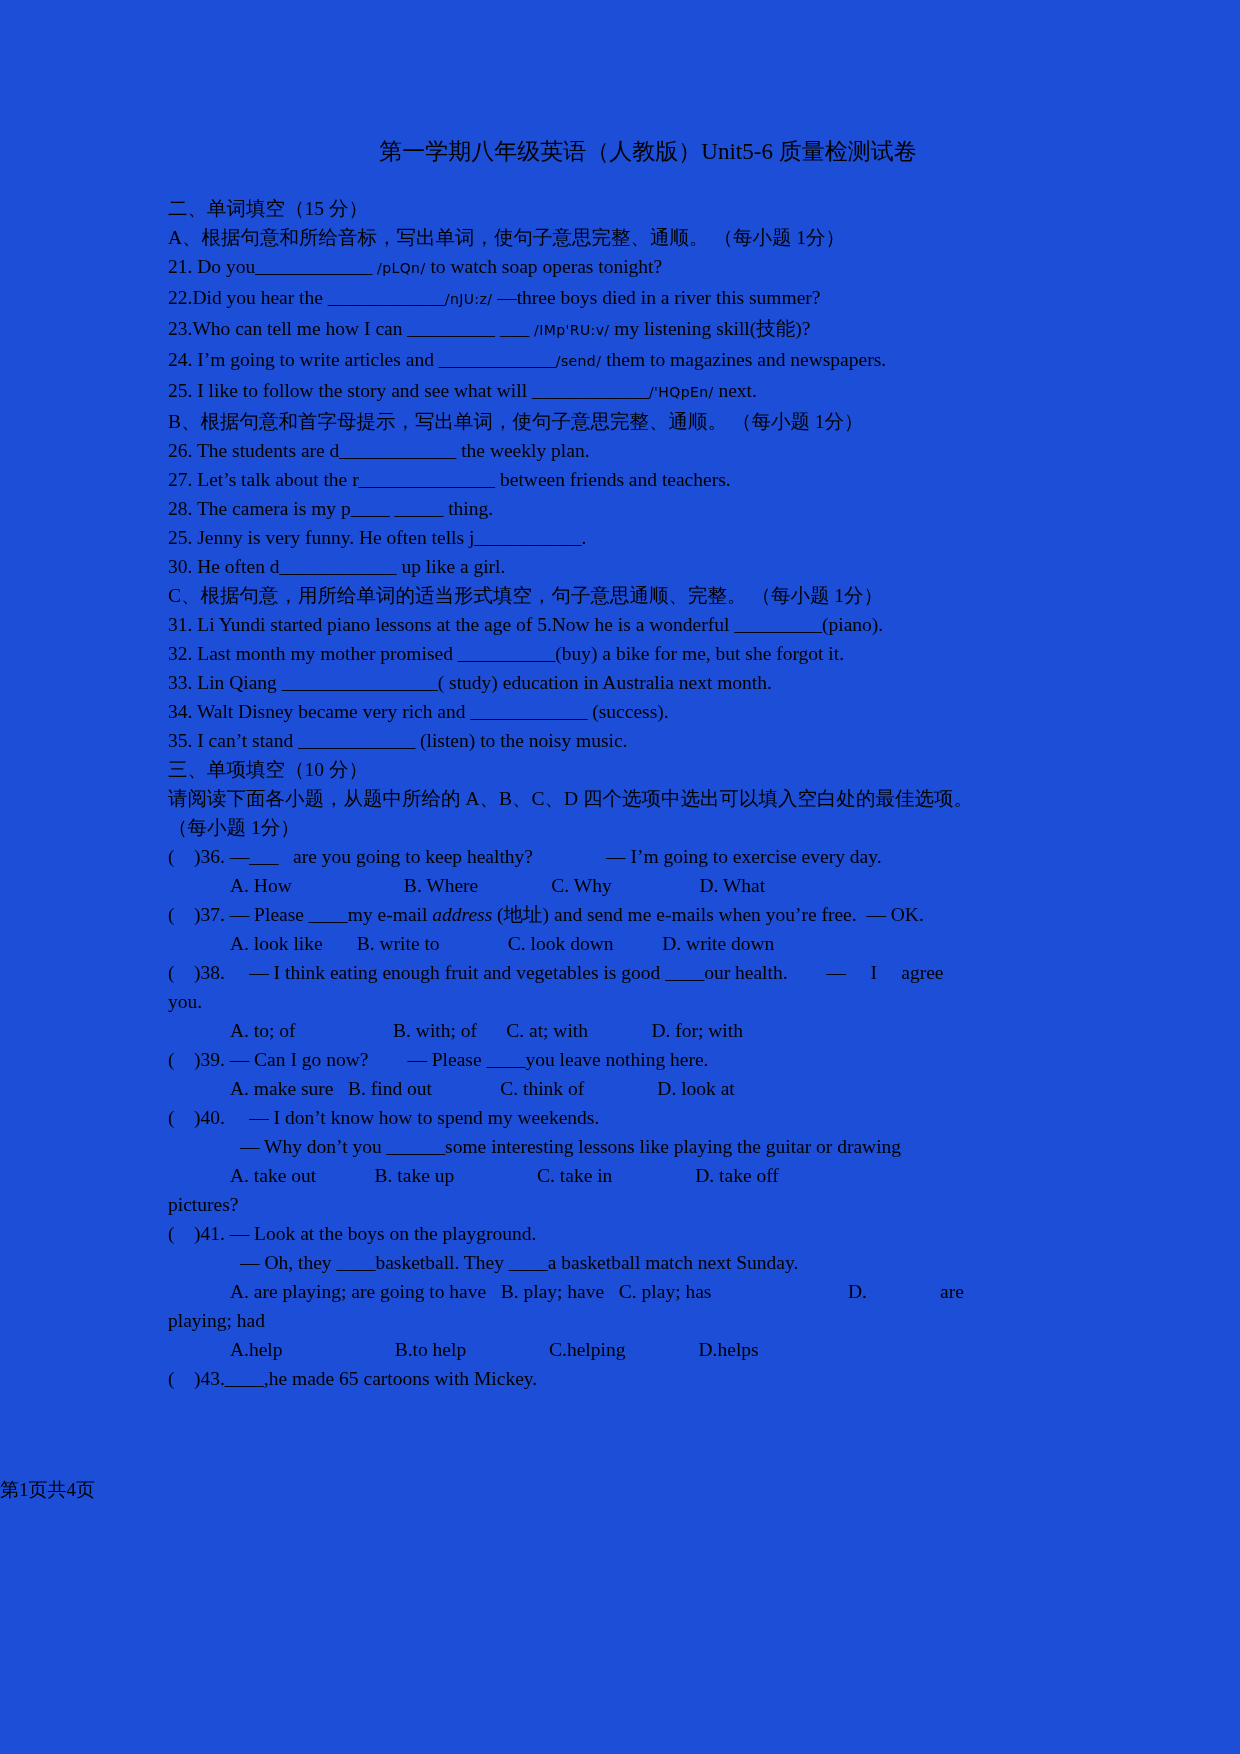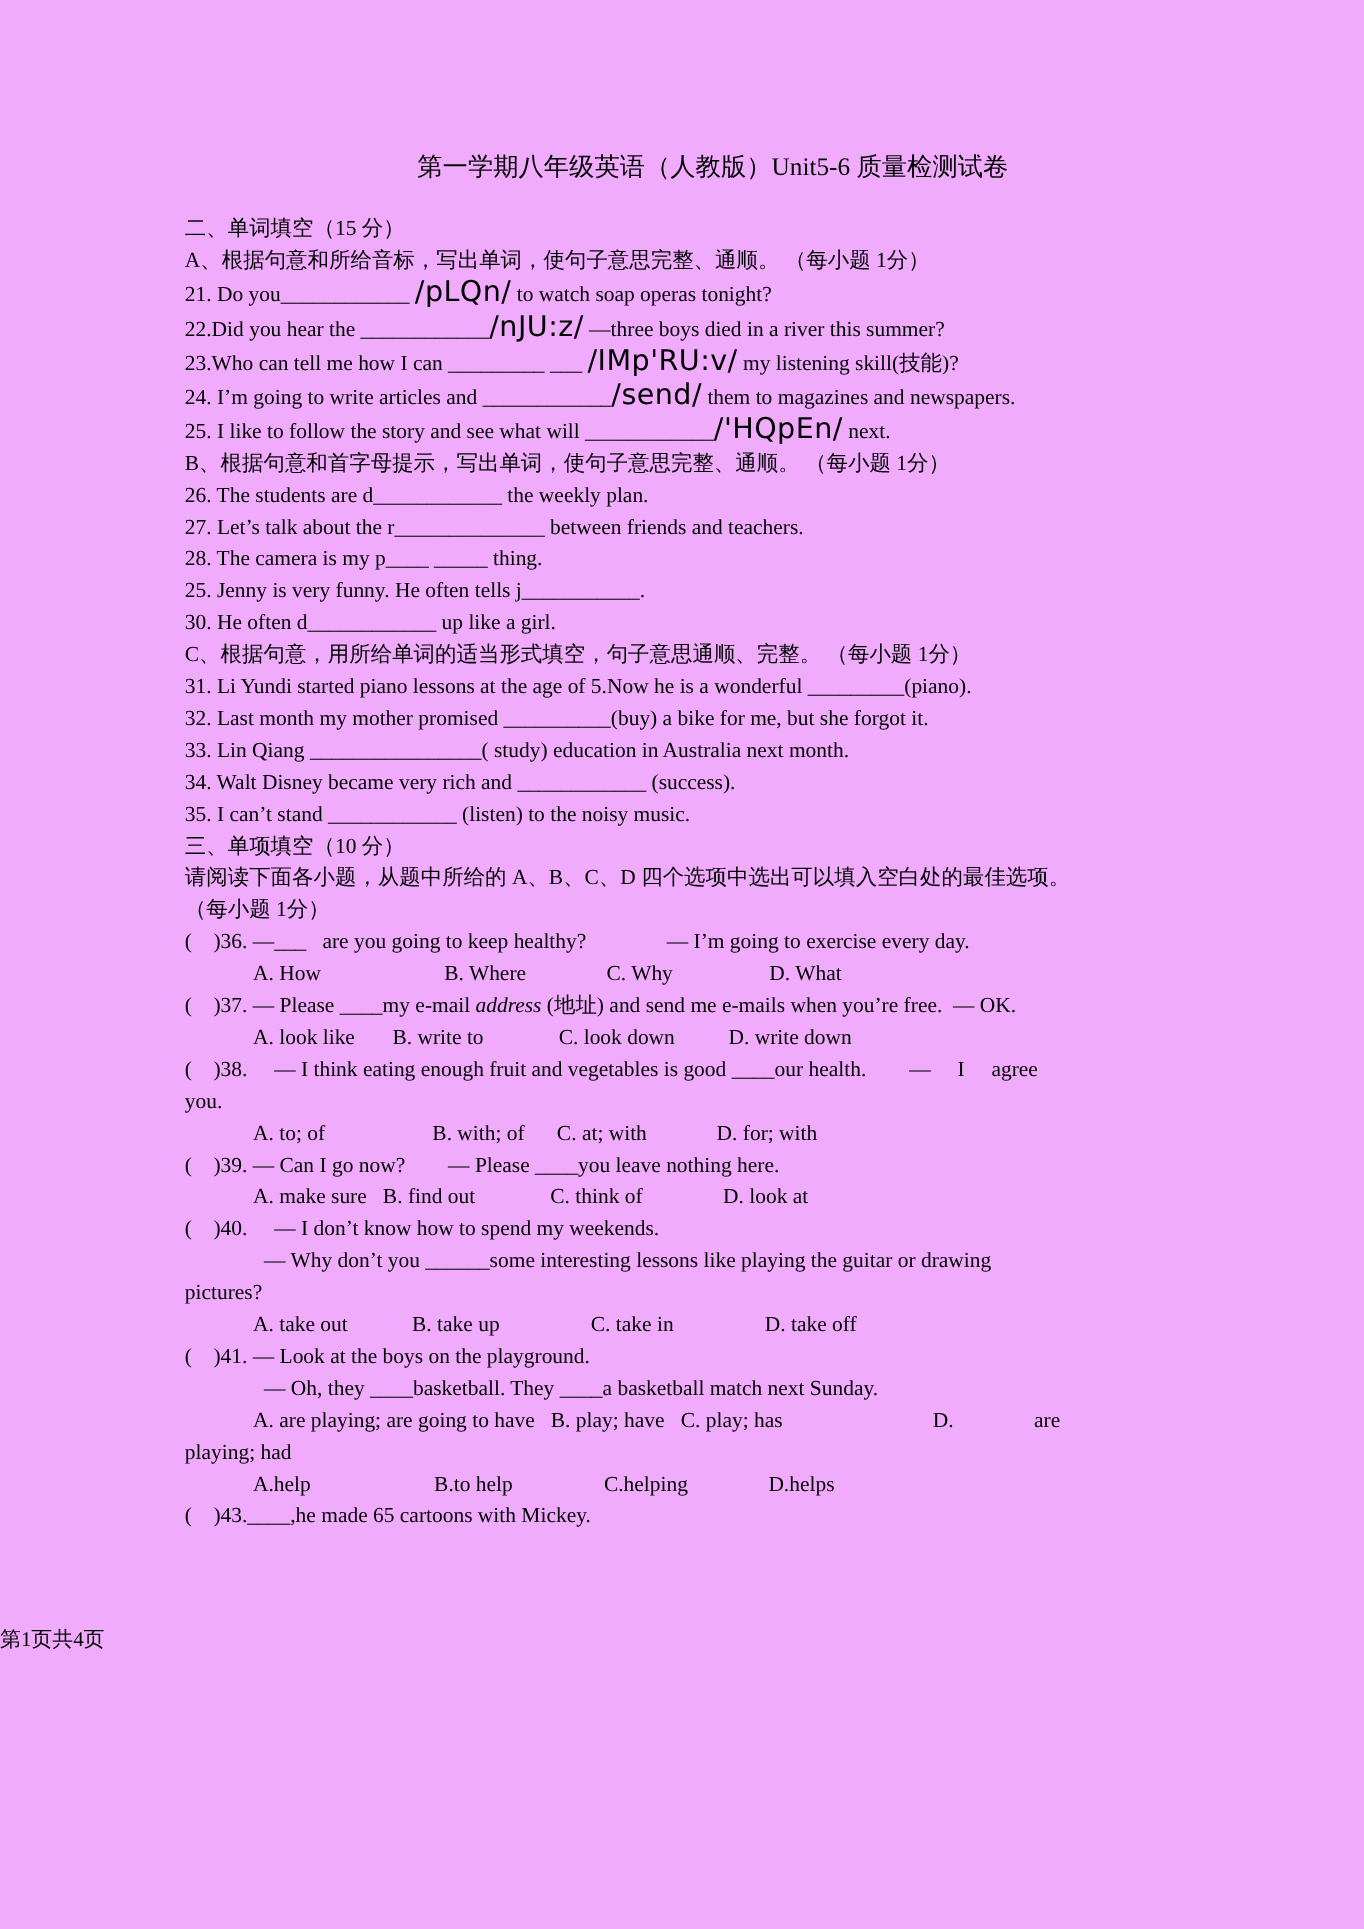--- a/index.html
+++ b/index.html
@@ -2,40 +2,40 @@
 <html><head>
 <meta charset="utf-8">
 <style>
   html, body { margin: 0; padding: 0; background: #ffffff; }
   .page {
     position: relative;
     width: 1240px;
     height: 1754px;
     box-sizing: border-box;
     padding: 136px 112px 0 168px;
-    background: #f0abfc;
+    background: #1d4ed8;
     color: #000000;
     font-family: "Liberation Serif", "DejaVu Serif", serif;
   }
   .title {
     text-align: center;
     font-size: 23px;
     line-height: 31px;
     margin-bottom: 27px;
     white-space: pre-wrap;
   }
   .line {
     font-size: 19.5px;
     line-height: 29px;
     min-height: 29px;
     white-space: pre-wrap;
   }
   .phon {
     font-family: "DejaVu Sans", "Liberation Sans", sans-serif;
-    font-size: 26px;
+    font-size: 14px;
     letter-spacing: 0.4px;
   }
   .it { font-style: italic; }
   .opt { padding-left: 62px; }
   .dialog { padding-left: 72px; }
   .footer {
     position: absolute;
     top: 1477px;
     left: 0;
     width: 100%;
@@ -85,22 +85,22 @@
 
   <div class="line">(　)38.     — I think eating enough fruit and vegetables is good ____our health.        —     I     agree</div>
   <div class="line">you.</div>
   <div class="line opt">A. to; of                    B. with; of      C. at; with             D. for; with</div>
 
   <div class="line">(　)39. — Can I go now?        — Please ____you leave nothing here.</div>
   <div class="line opt">A. make sure   B. find out              C. think of               D. look at</div>
 
   <div class="line">(　)40.     — I don’t know how to spend my weekends.</div>
   <div class="line dialog">— Why don’t you ______some interesting lessons like playing the guitar or drawing</div>
+  <div class="line opt">A. take out            B. take up                 C. take in                 D. take off</div>
   <div class="line">pictures?</div>
-  <div class="line opt">A. take out            B. take up                 C. take in                 D. take off</div>
 
   <div class="line">(　)41. — Look at the boys on the playground.</div>
   <div class="line dialog">— Oh, they ____basketball. They ____a basketball match next Sunday.</div>
   <div class="line opt">A. are playing; are going to have   B. play; have   C. play; has                            D.               are</div>
   <div class="line">playing; had</div>
 
   <div class="line opt">A.help                       B.to help                 C.helping               D.helps</div>
 
   <div class="line">(　)43.____,he made 65 cartoons with Mickey.</div>
 

